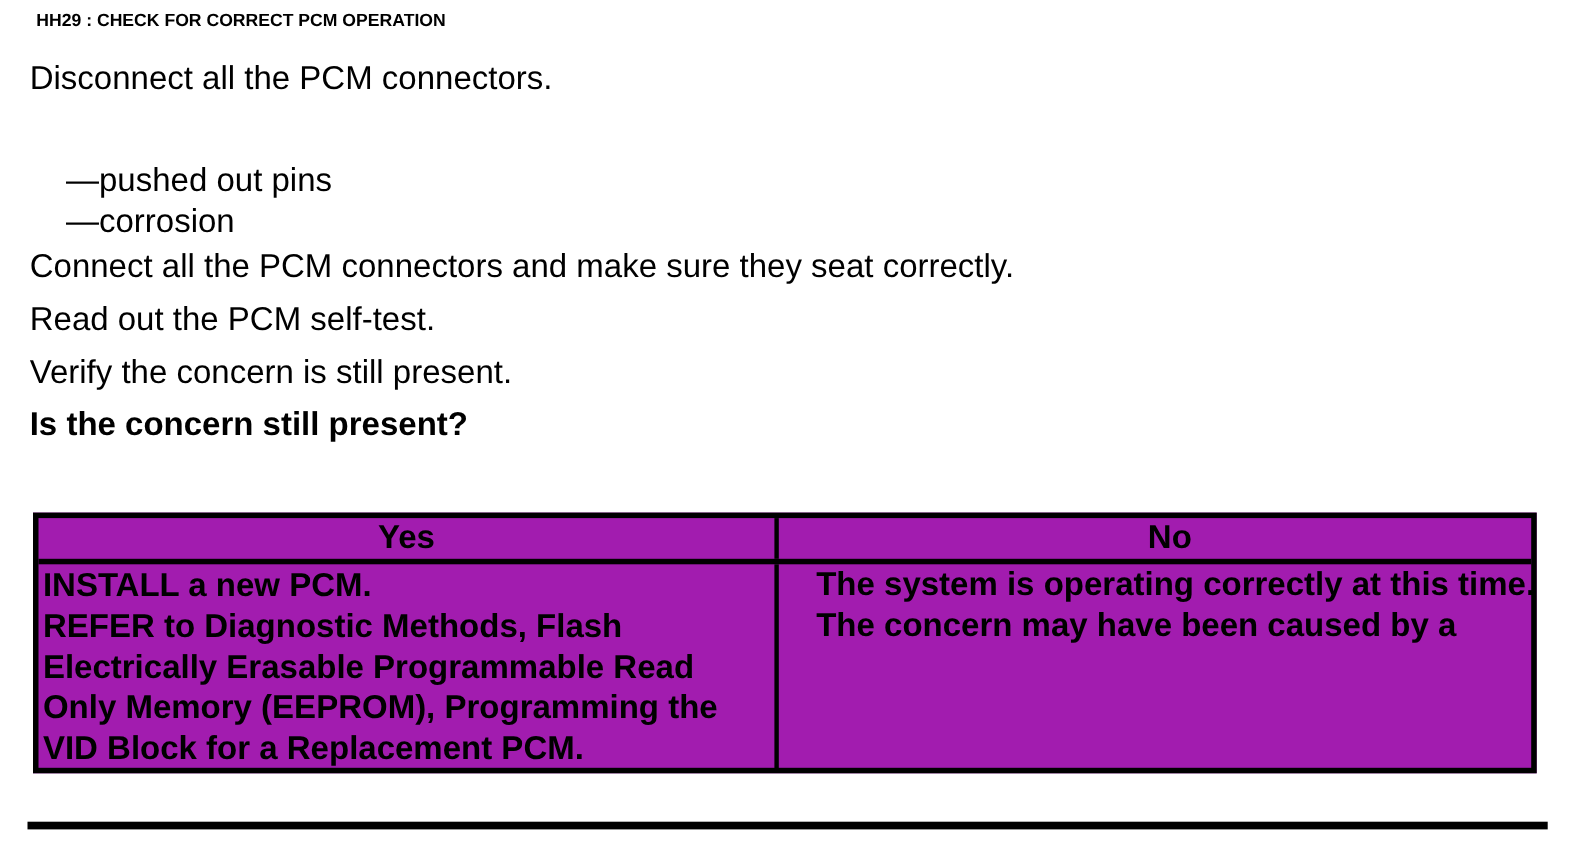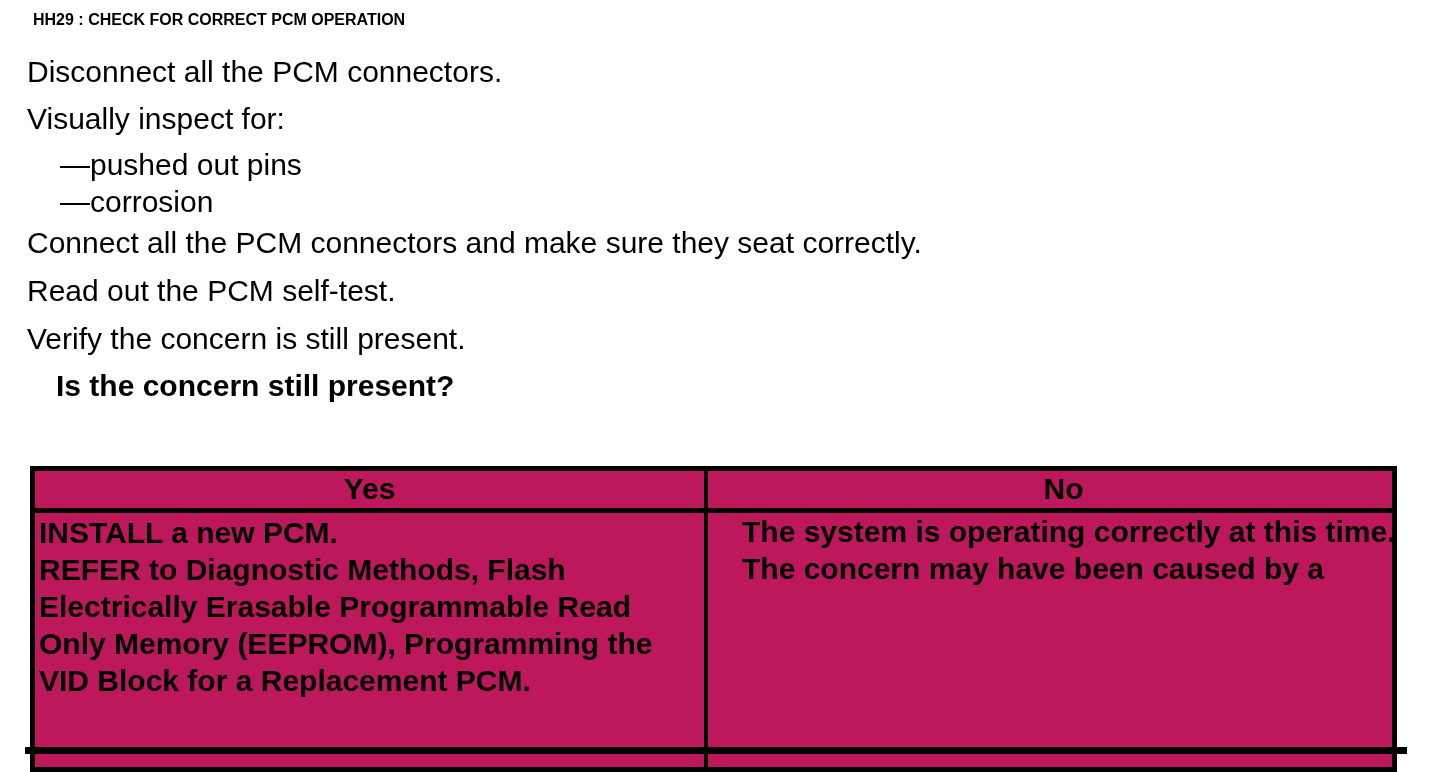--- a/index.html
+++ b/index.html
@@ -24,38 +24,38 @@
     white-space: nowrap;
   }
   .step {
     position: absolute;
     left: 27px;
     font-size: 30px;
     line-height: 1;
     white-space: nowrap;
   }
   .step.indent { left: 60px; }
-  .step.bold { font-weight: bold; margin-left: 29px; }
+  .step.bold { font-weight: bold; }
   .s1 { top: 57px; }
   .s2 { top: 104px; }
   .s3 { top: 150px; }
   .s4 { top: 187px; }
   .s5 { top: 228px; }
   .s6 { top: 276px; }
   .s7 { top: 324px; }
   .s8 { top: 371px; }
 
   .decision-table {
     position: absolute;
     left: 30px; top: 466px;
-    width: 1367px; height: 306px;
+    width: 1367px; height: 237px;
     border: 5px solid #000000;
     display: flex;
     flex-direction: column;
-    background: #be185d;
+    background: #a21caf;
   }
   .dt-header {
     display: flex;
     flex: 0 0 42px;
     border-bottom: 5px solid #000000;
   }
   .dt-header .hcell {
     font-size: 30px;
     font-weight: bold;
     text-align: center;
@@ -93,21 +93,20 @@
 </style>
 </head>
 <body>
 
 <div class="page">
 
   <div class="doc-title">HH29 : CHECK FOR CORRECT PCM OPERATION</div>
 
   <div class="step s1">Disconnect all the PCM connectors.</div>
 
-  <div class="step s2">Visually inspect for:</div>
 
   <div class="step s4 indent">—corrosion</div>
 
   <div class="step s3 indent">—pushed out pins</div>
 
   <div class="step s5">Connect all the PCM connectors and make sure they seat correctly.</div>
 
   <div class="step s6">Read out the PCM self-test.</div>
 
   <div class="step s7">Verify the concern is still present.</div>

